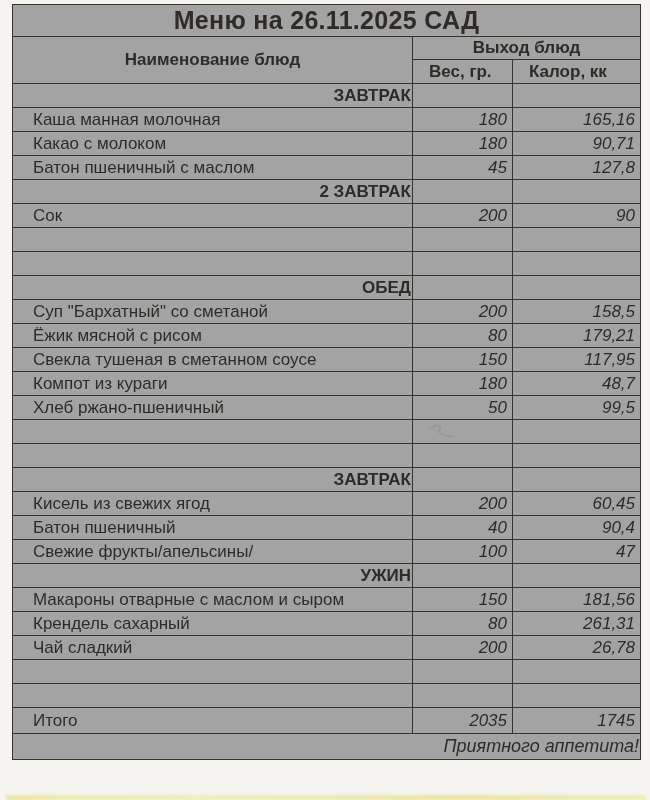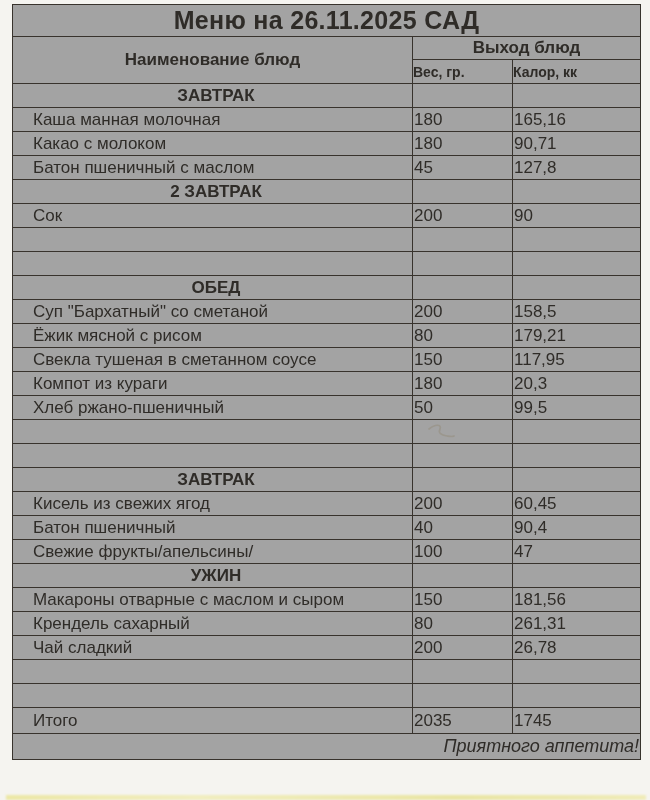--- a/index.html
+++ b/index.html
@@ -51,40 +51,42 @@
   }
   td.group-hdr {
     height: 16px;
     text-align: center;
     font-size: 17px;
     font-weight: bold;
     border-width: 2px 2.6px 1.6px 1.6px;
   }
   td.sub-hdr {
     height: 24px;
-    font-size: 14px;
-    font-weight: bold;
-    padding-left: 0;
+    font-size: 17px;
+    font-weight: bold;
+    padding-left: 16px;
     text-align: left;
   }
   tbody tr { height: 24px; }
   td.name {
     font-size: 17px;
     padding-left: 20px;
     text-align: left;
   }
   td.name.section {
-    text-align: center;
+    text-align: right;
     font-weight: bold;
     padding-left: 8px;
   }
   td.num {
     font-size: 17px;
+    text-align: right;
     padding-right: 5px;
     position: relative;
+    font-style: italic;
   }
   tr.row-total { height: 26px; }
   tr.row-total td { font-size: 17px; }
   td.footer-cell {
     height: 26px;
     text-align: right;
     font-style: italic;
     font-size: 18px;
     border-width: 1.6px 2.6px 2.6px 2.6px;
   }
@@ -184,21 +186,21 @@
           <td class="num">179,21</td>
         </tr>
         <tr class="row-item">
           <td class="name">Свекла тушеная в сметанном соусе</td>
           <td class="num">150</td>
           <td class="num">117,95</td>
         </tr>
         <tr class="row-item">
           <td class="name">Компот из кураги</td>
           <td class="num">180</td>
-          <td class="num">20,3</td>
+          <td class="num">48,7</td>
         </tr>
         <tr class="row-item">
           <td class="name">Хлеб ржано-пшеничный</td>
           <td class="num">50</td>
           <td class="num">99,5</td>
         </tr>
         <tr class="row-empty">
           <td class="name"></td>
           <td class="num">
             <svg class="pen-mark" width="34" height="18" viewBox="0 0 34 18">

